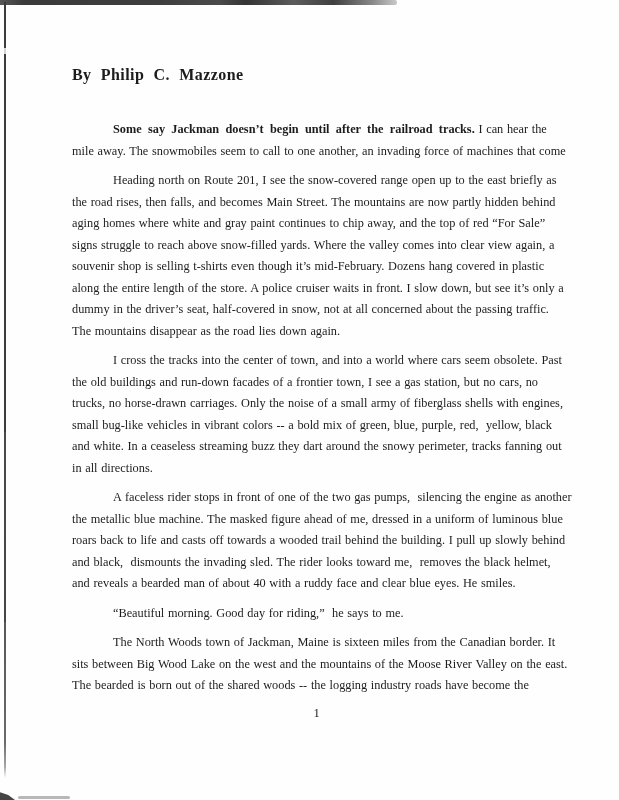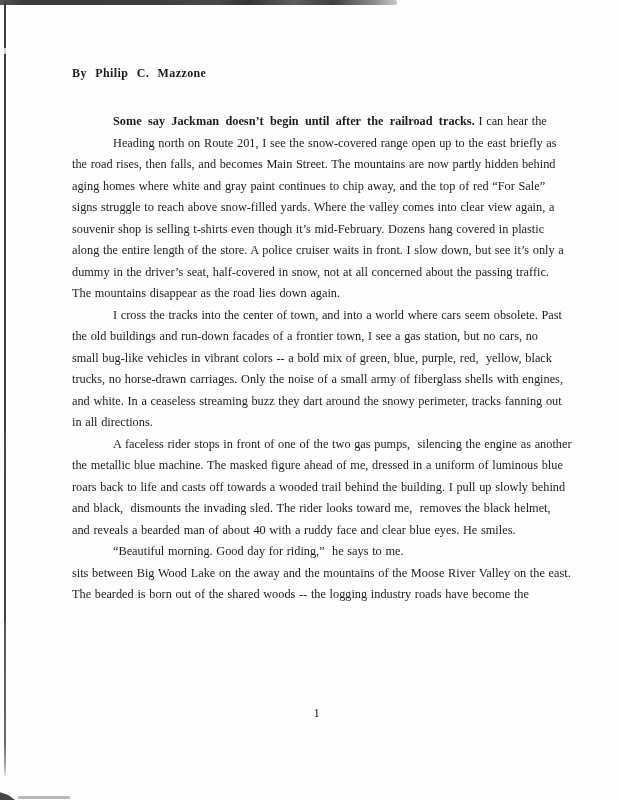--- a/index.html
+++ b/index.html
@@ -37,35 +37,35 @@
     clip-path: polygon(0 100%, 100% 100%, 55% 45%, 0 15%);
   }
   .artifact-bottom-smudge {
     position: absolute; left: 18px; bottom: 1px; width: 52px; height: 3px;
     background: rgba(100,100,100,0.45);
     border-radius: 2px;
   }
 
   .byline {
     position: absolute; left: 72px; top: 66px;
-    font-size: 12px; font-weight: bold;
+    font-size: 16px; font-weight: bold;
     word-spacing: 5px; letter-spacing: 0.4px;
     white-space: pre;
   }
 
   .body-text {
     position: absolute; left: 72px; top: 111px; width: 489px;
   }
   .line {
     height: 21.5px; line-height: 21.5px;
     font-size: 12.3px;
     white-space: pre;
     word-spacing: 0.6px;
   }
-  .line.indent { padding-left: 41px; }
+  .line.indent { padding-left: 41px; margin-top: 8px; }
   .lead-bold { font-weight: bold; word-spacing: 3.2px; }
 
   .page-number {
     position: absolute; left: 72px; top: 703px; width: 489px;
     text-align: center; font-size: 12.5px; line-height: 21px;
   }
 </style>
 </head>
 <body>
 
@@ -73,39 +73,41 @@
 
   <div class="artifact-top-bar"></div>
   <div class="artifact-left-line"></div>
   <div class="artifact-corner-mark"></div>
   <div class="artifact-bottom-smudge"></div>
 
   <div class="byline">By Philip C. Mazzone</div>
 
   <div class="body-text">
       <div class="line indent"><span class="lead-bold">Some say Jackman doesn’t begin until after the railroad tracks.</span> I can hear the</div>
+      <div class="line">mile away. The snowmobiles seem to call to one another, an invading force of machines that come</div>
       <div class="line indent">Heading north on Route 201, I see the snow-covered range open up to the east briefly as</div>
       <div class="line">the road rises, then falls, and becomes Main Street. The mountains are now partly hidden behind</div>
       <div class="line">aging homes where white and gray paint continues to chip away, and the top of red “For Sale”</div>
       <div class="line">signs struggle to reach above snow-filled yards. Where the valley comes into clear view again, a</div>
       <div class="line">souvenir shop is selling t-shirts even though it’s mid-February. Dozens hang covered in plastic</div>
       <div class="line">along the entire length of the store. A police cruiser waits in front. I slow down, but see it’s only a</div>
       <div class="line">dummy in the driver’s seat, half-covered in snow, not at all concerned about the passing traffic.</div>
       <div class="line">The mountains disappear as the road lies down again.</div>
       <div class="line indent">I cross the tracks into the center of town, and into a world where cars seem obsolete. Past</div>
       <div class="line">the old buildings and run-down facades of a frontier town, I see a gas station, but no cars, no</div>
+      <div class="line">trucks, no horse-drawn carriages. Only the noise of a small army of fiberglass shells with engines,</div>
       <div class="line">small bug-like vehicles in vibrant colors -- a bold mix of green, blue, purple, red,  yellow, black</div>
-      <div class="line">trucks, no horse-drawn carriages. Only the noise of a small army of fiberglass shells with engines,</div>
       <div class="line">and white. In a ceaseless streaming buzz they dart around the snowy perimeter, tracks fanning out</div>
       <div class="line">in all directions.</div>
       <div class="line indent">A faceless rider stops in front of one of the two gas pumps,  silencing the engine as another</div>
       <div class="line">the metallic blue machine. The masked figure ahead of me, dressed in a uniform of luminous blue</div>
       <div class="line">roars back to life and casts off towards a wooded trail behind the building. I pull up slowly behind</div>
       <div class="line">and black,  dismounts the invading sled. The rider looks toward me,  removes the black helmet,</div>
       <div class="line">and reveals a bearded man of about 40 with a ruddy face and clear blue eyes. He smiles.</div>
       <div class="line indent">“Beautiful morning. Good day for riding,”  he says to me.</div>
-      <div class="line">sits between Big Wood Lake on the away and the mountains of the Moose River Valley on the east.</div>
+      <div class="line indent">The North Woods town of Jackman, Maine is sixteen miles from the Canadian border. It</div>
+      <div class="line">sits between Big Wood Lake on the west and the mountains of the Moose River Valley on the east.</div>
       <div class="line">The bearded is born out of the shared woods -- the logging industry roads have become the</div>
     </div>
 
   <div class="page-number">1</div>
 
 </div>
 
 </body></html>

